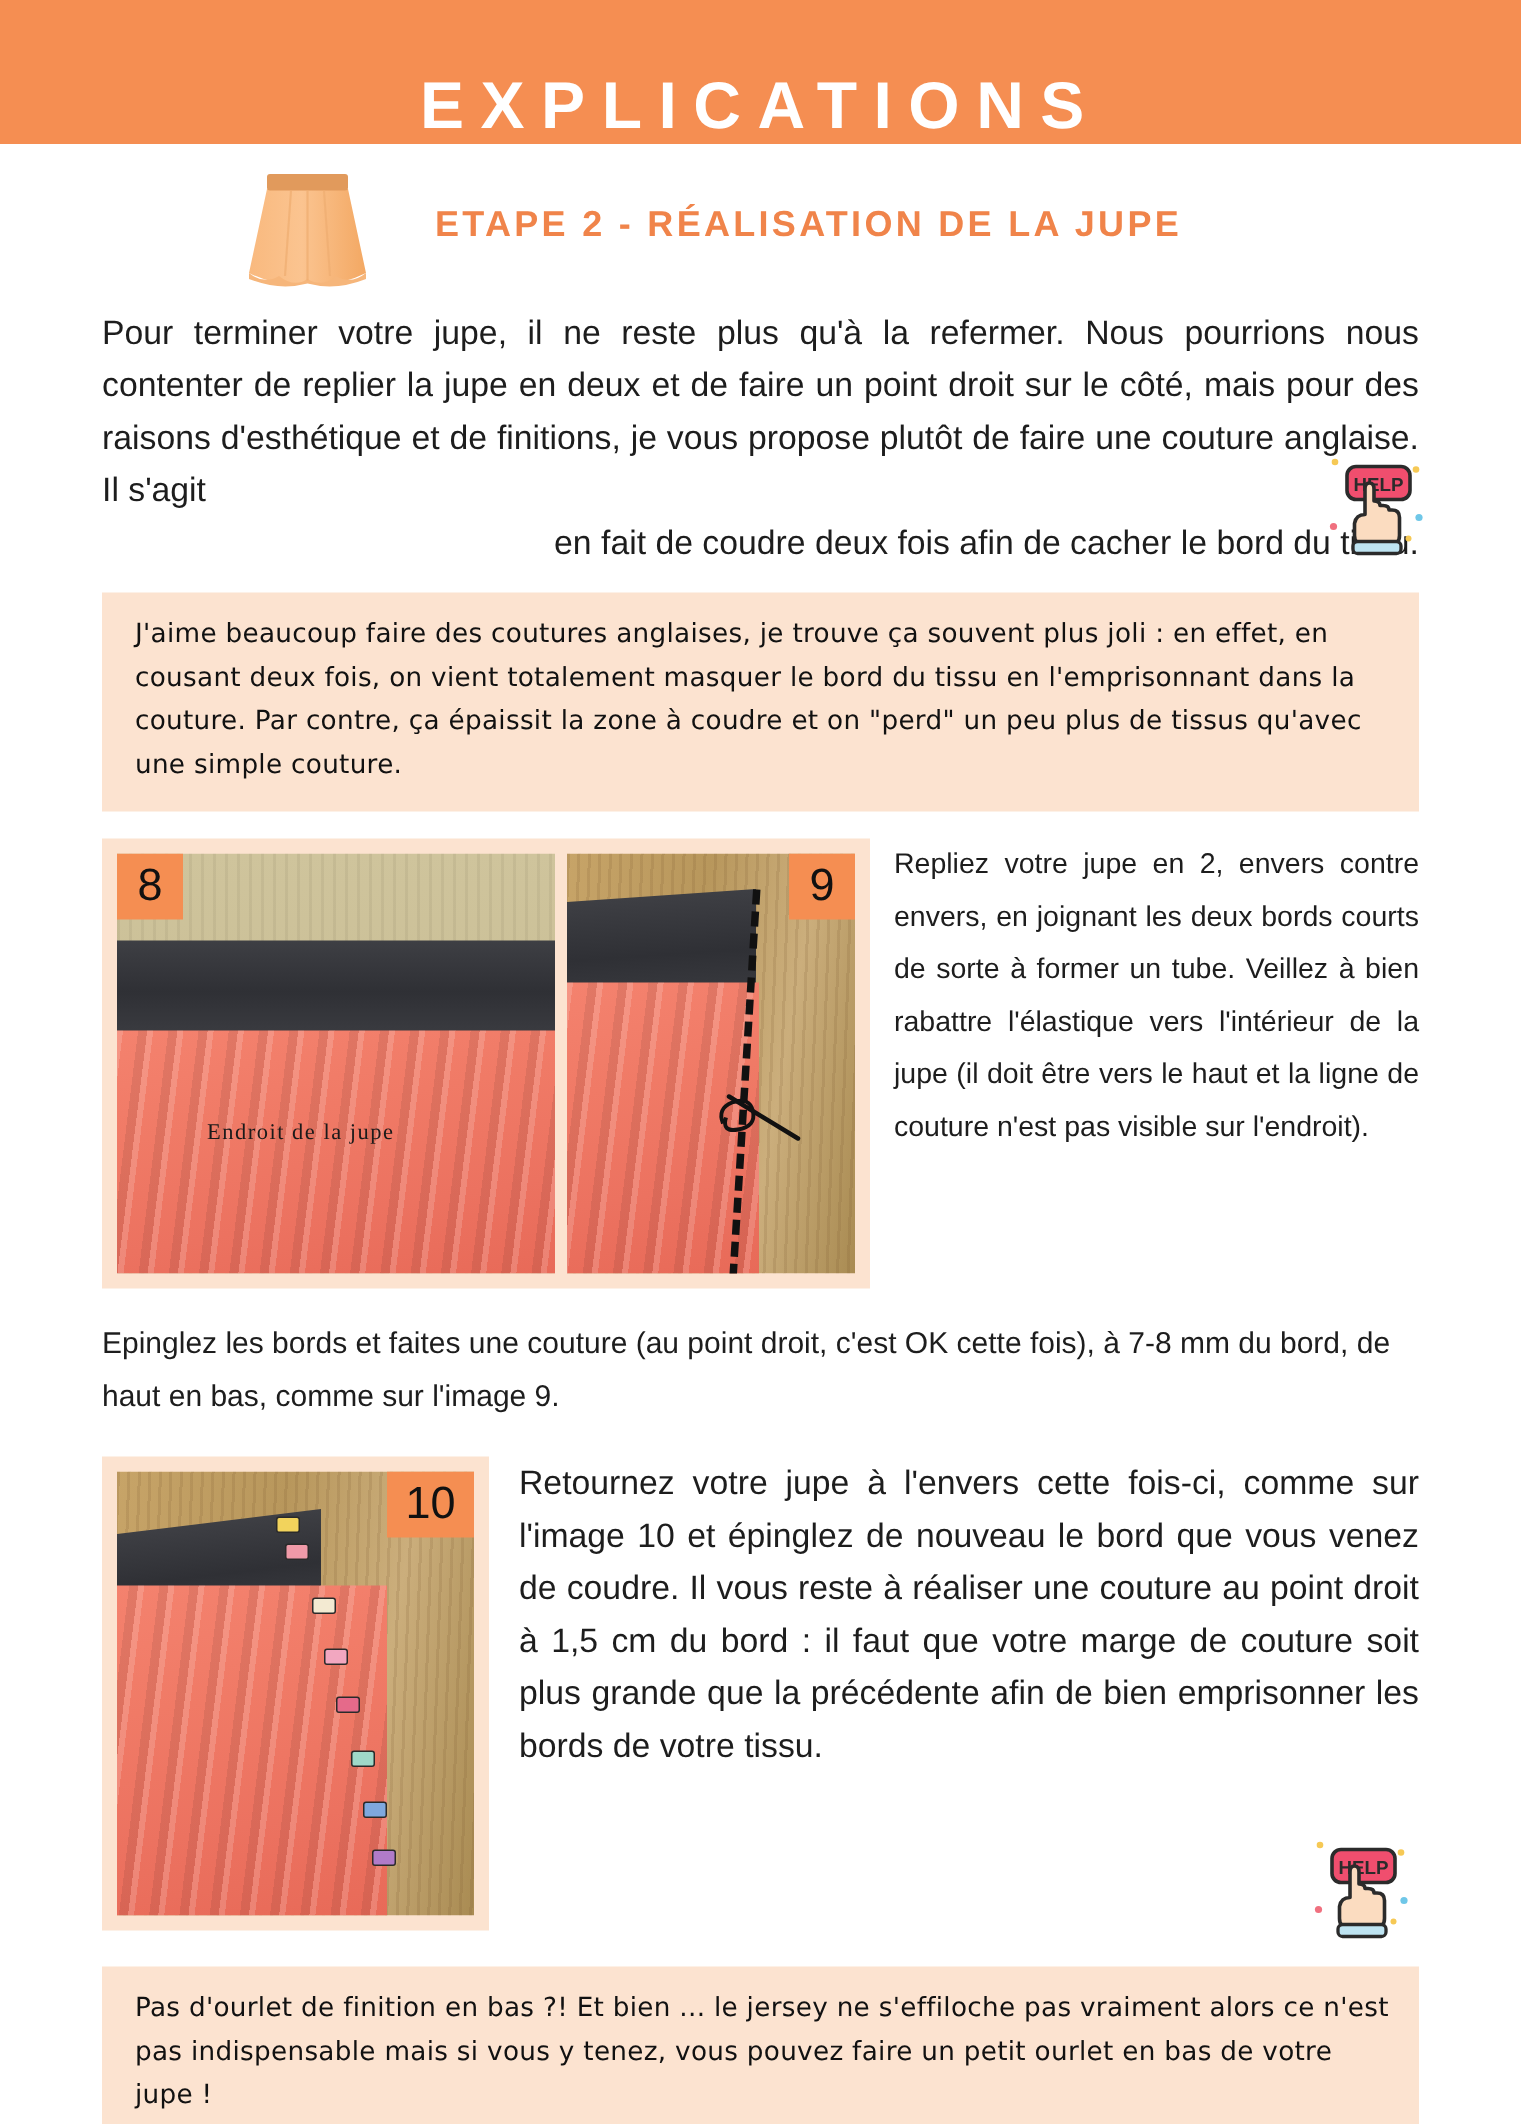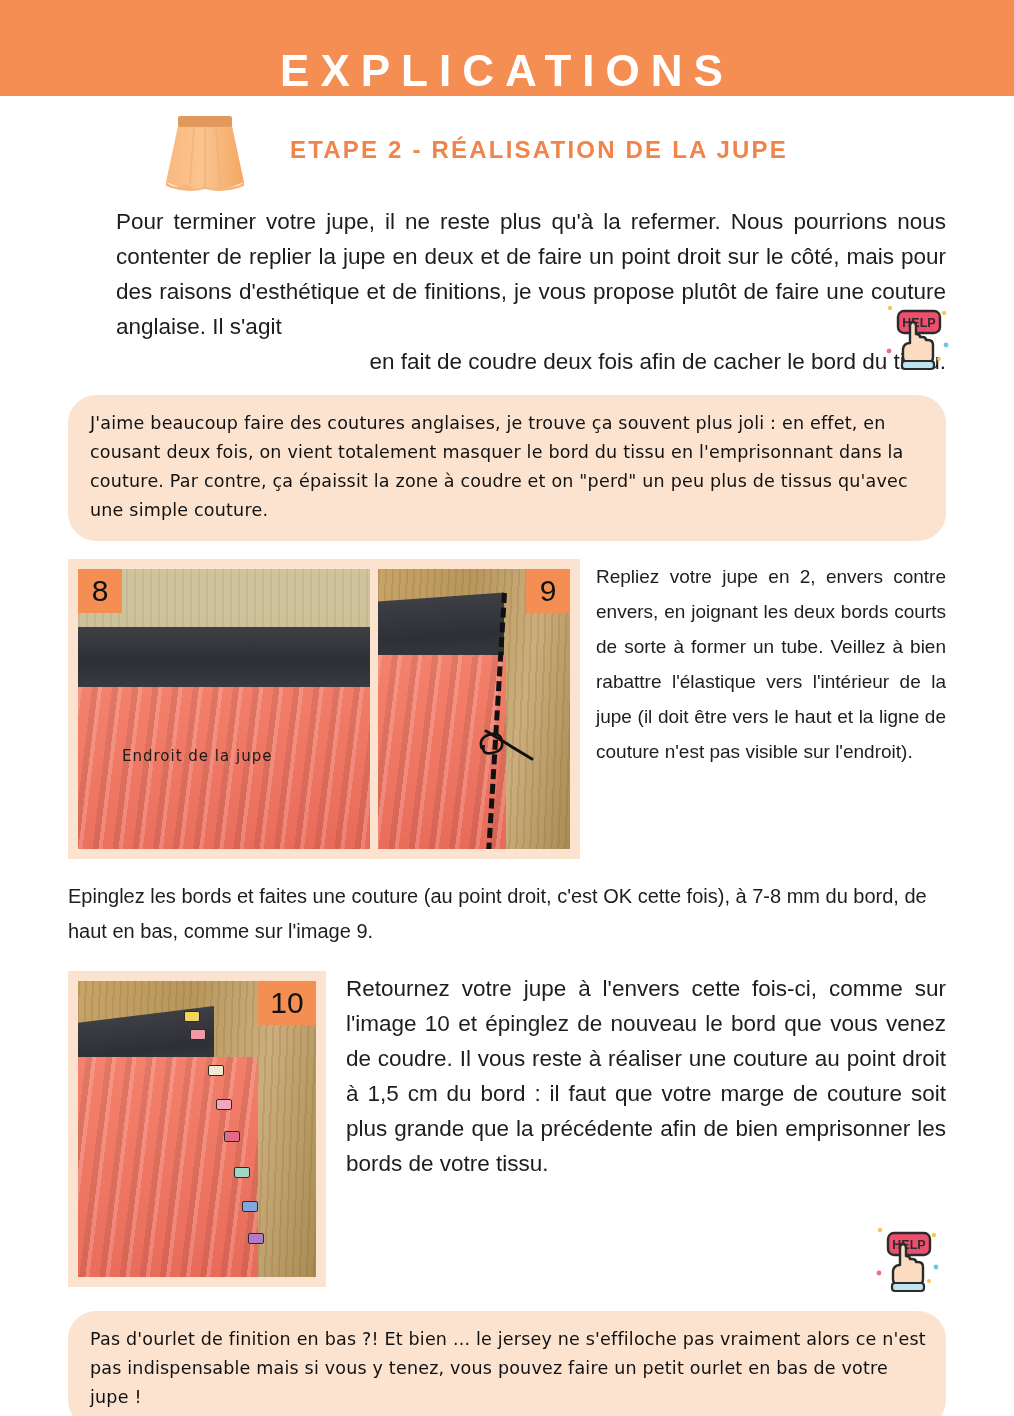--- a/index.html
+++ b/index.html
@@ -57,29 +57,28 @@
     padding: 0 68px;
     position: relative;
   }
   .para {
     font-size: 22.5px;
     line-height: 35px;
     color: #1d1d1d;
     text-align: justify;
     font-family: "Liberation Sans", sans-serif;
   }
-  .para-intro { margin-top: 8px; margin-left: 48px; }
+  .para-intro { margin-top: 8px; }
   .para-last-line { text-align: right; }
 
   
   .note-box {
     background: #FCE3D0;
     margin: 16px 68px 0 68px;
     padding: 14px 20px 16px 22px;
-    border-radius: 28px;
   }
   .note-text {
     font-family: "DejaVu Sans", sans-serif;
     font-size: 17.5px;
     line-height: 29px;
     color: #111111;
     letter-spacing: 0.2px;
   }
 
   
@@ -272,21 +271,21 @@
 
 <div class="photos-row">
   <div class="photo-frame">
 
     <div class="photo photo-8">
       <div class="wood-bg-light"></div>
       <div class="elastic-band" style="left:0;right:0;top:58px;height:62px;"></div>
       <div class="coral-fabric" style="left:0;right:0;top:118px;bottom:0;">
         <div class="gathers"></div>
       </div>
-      <div class="photo-annot" style="left:44px;top:178px;">Endroit de la jupe</div>
+      <div class="photo-annot" style="left:60px;top:178px;font-family:Liberation Serif, serif;">Endroit de la jupe</div>
       <div class="badge badge-left">8</div>
     </div>
 
     <div class="photo photo-9">
       <div class="wood-bg"></div>
       <div class="elastic-band" style="left:0;width:126px;top:28px;height:72px;transform:skewY(-4deg);"></div>
       <div class="coral-fabric" style="left:0;width:128px;top:86px;bottom:0;">
         <div class="gathers"></div>
       </div>
       <div class="stitch-line" style="left:124px;top:24px;height:260px;transform:rotate(3.5deg);transform-origin:top;"></div>

